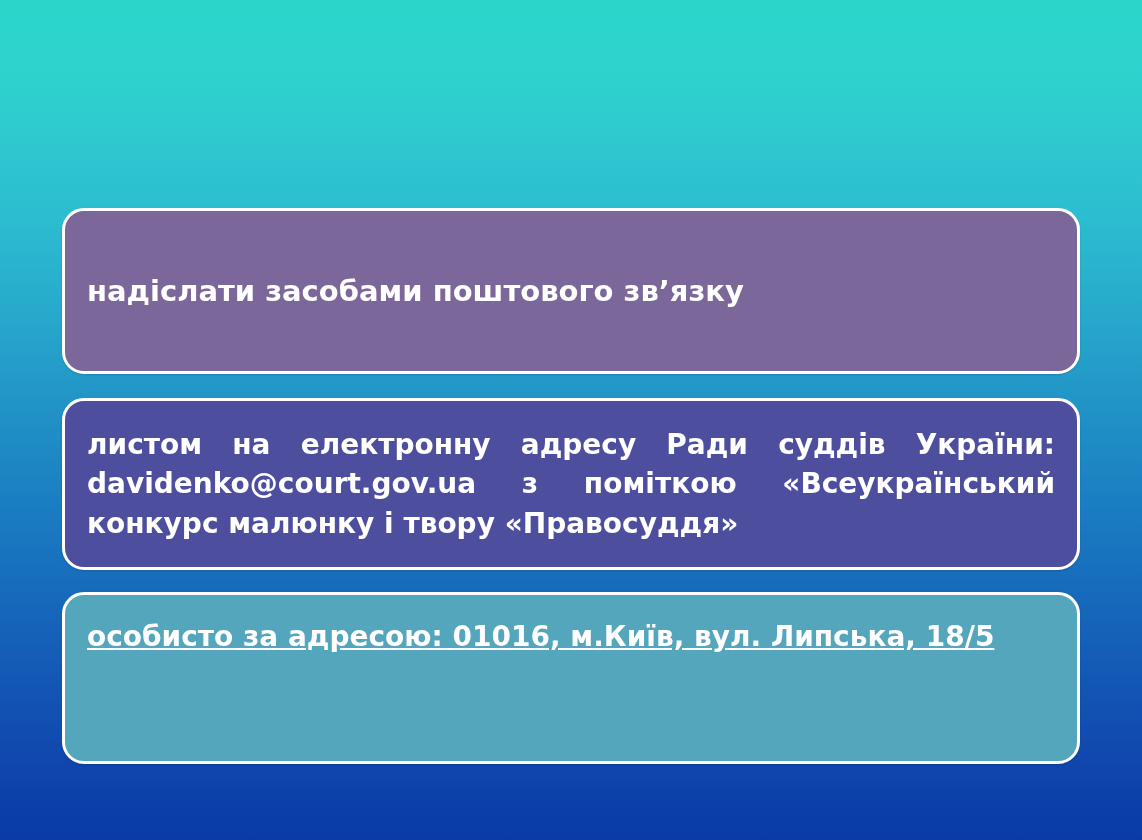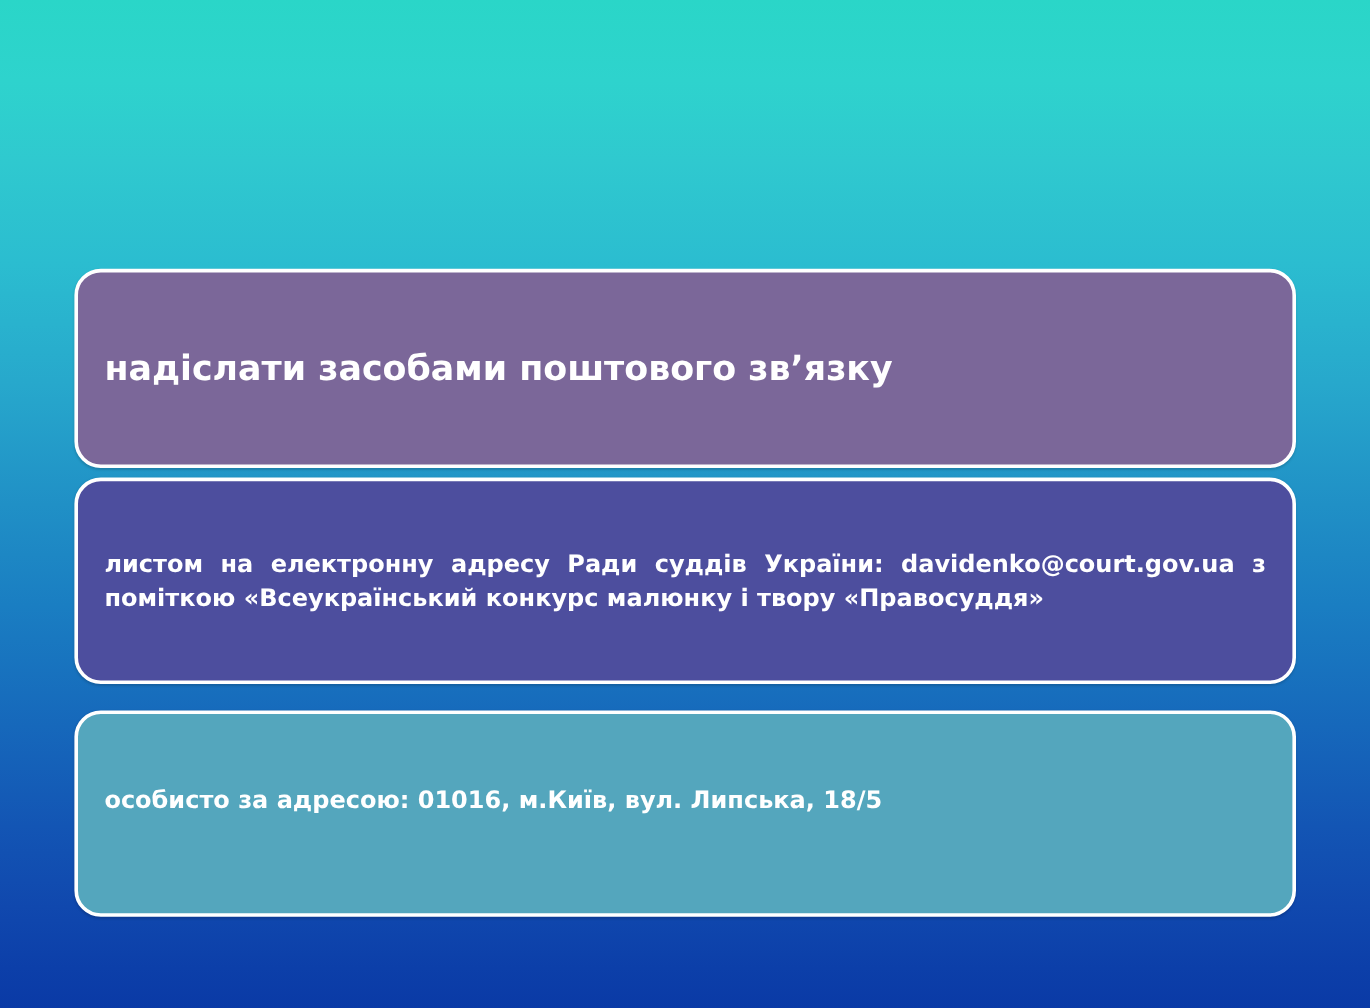--- a/index.html
+++ b/index.html
@@ -61,21 +61,21 @@
   .card {
     position: absolute;
     left: 62px;
     width: 1018px;
     box-sizing: border-box;
     border: 3px solid #ffffff;
     border-radius: 22px;
     color: #ffffff;
     font-family: "DejaVu Sans", sans-serif;
     font-weight: bold;
-    font-size: 20px;
+    font-size: 28px;
     line-height: 1.40;
     padding: 20px 22px;
     display: flex;
     align-items: center;
     text-align: justify;
     text-justify: inter-word;
     box-shadow: 0 1px 2px rgba(0,0,0,0.15);
   }
 
   .card .card-text {
@@ -83,36 +83,36 @@
     width: 100%;
     text-align: justify;
     text-justify: inter-word;
   }
 
   #card-0 {
     top: 208px;
     height: 166px;
     background: #7b6799;
     font-size: 29px;
-    margin-top: 16px;
   }
   #card-0 .card-text { text-align: left; }
 
   #card-1 {
     top: 398px;
     height: 172px;
     background: #4d4e9e;
   }
 
   #card-2 {
     top: 592px;
     height: 172px;
     background: #54a6bd;
     align-items: flex-start;
-    padding-top: 57px;
+    padding-top: 22px;
+    text-decoration: underline;
   }
 </style>
 </head>
 <body>
 
 <div class="slide">
 
 
   <div class="card" id="card-0">
     <span class="card-text">надіслати засобами поштового зв’язку</span>

